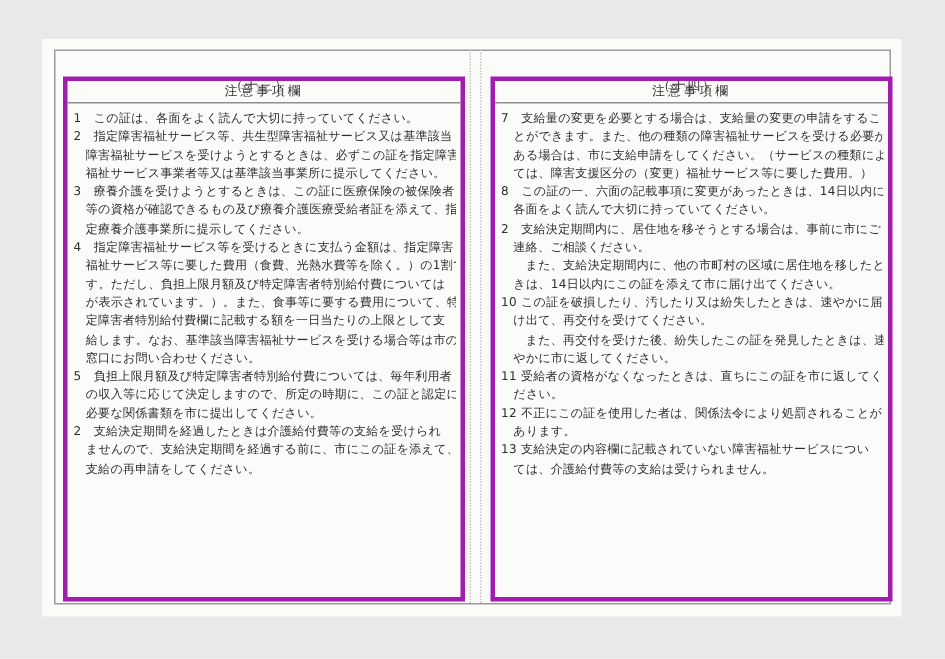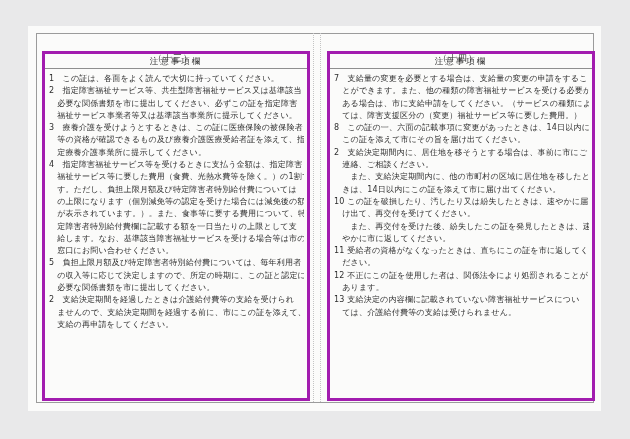--- a/index.html
+++ b/index.html
@@ -76,29 +76,28 @@
 
   <div class="page-num left">（十三）</div>
 
   <div class="page-num right">（十四）</div>
 
   <div class="page-box left">
     <div class="col-header">注意事項欄</div>
     <div class="col-body">
         <div class="tline">1　この証は、各面をよく読んで大切に持っていてください。</div>
         <div class="tline">2　指定障害福祉サービス等、共生型障害福祉サービス又は基準該当</div>
-        <div class="tline">　必要な関係書類を市に提出してください、必ずこの証を指定障害</div>
+        <div class="tline">　障害福祉サービスを受けようとするときは、必ずこの証を指定障害</div>
         <div class="tline">　福祉サービス事業者等又は基準該当事業所に提示してください。</div>
         <div class="tline">3　療養介護を受けようとするときは、この証に医療保険の被保険者</div>
         <div class="tline">　等の資格が確認できるもの及び療養介護医療受給者証を添えて、指</div>
         <div class="tline">　定療養介護事業所に提示してください。</div>
         <div class="tline">4　指定障害福祉サービス等を受けるときに支払う金額は、指定障害</div>
         <div class="tline">　福祉サービス等に要した費用（食費、光熱水費等を除く。）の1割で</div>
         <div class="tline">　す。ただし、負担上限月額及び特定障害者特別給付費については</div>
-        <div class="tline">　の上限になります（個別減免等の認定を受けた場合には減免後の額</div>
         <div class="tline">　が表示されています。）。また、食事等に要する費用について、特</div>
         <div class="tline">　定障害者特別給付費欄に記載する額を一日当たりの上限として支</div>
         <div class="tline">　給します。なお、基準該当障害福祉サービスを受ける場合等は市の</div>
         <div class="tline">　窓口にお問い合わせください。</div>
         <div class="tline">5　負担上限月額及び特定障害者特別給付費については、毎年利用者</div>
         <div class="tline">　の収入等に応じて決定しますので、所定の時期に、この証と認定に</div>
         <div class="tline">　必要な関係書類を市に提出してください。</div>
         <div class="tline">2　支給決定期間を経過したときは介護給付費等の支給を受けられ</div>
         <div class="tline">　ませんので、支給決定期間を経過する前に、市にこの証を添えて、</div>
         <div class="tline">　支給の再申請をしてください。</div>
@@ -106,21 +105,21 @@
   </div>
 
   <div class="page-box right">
     <div class="col-header">注意事項欄</div>
     <div class="col-body">
         <div class="tline">7　支給量の変更を必要とする場合は、支給量の変更の申請をするこ</div>
         <div class="tline">　とができます。また、他の種類の障害福祉サービスを受ける必要が</div>
         <div class="tline">　ある場合は、市に支給申請をしてください。（サービスの種類によっ</div>
         <div class="tline">　ては、障害支援区分の（変更）福祉サービス等に要した費用。）</div>
         <div class="tline">8　この証の一、六面の記載事項に変更があったときは、14日以内に</div>
-        <div class="tline">　この証を添えて市にその旨を届け出てください。</div>
+        <div class="tline">　各面をよく読んで大切に持っていてください。</div>
         <div class="tline">2　支給決定期間内に、居住地を移そうとする場合は、事前に市にご</div>
         <div class="tline">　連絡、ご相談ください。</div>
         <div class="tline">　　また、支給決定期間内に、他の市町村の区域に居住地を移したと</div>
         <div class="tline">　きは、14日以内にこの証を添えて市に届け出てください。</div>
         <div class="tline">10 この証を破損したり、汚したり又は紛失したときは、速やかに届</div>
         <div class="tline">　け出て、再交付を受けてください。</div>
         <div class="tline">　　また、再交付を受けた後、紛失したこの証を発見したときは、速</div>
         <div class="tline">　やかに市に返してください。</div>
         <div class="tline">11 受給者の資格がなくなったときは、直ちにこの証を市に返してく</div>
         <div class="tline">　ださい。</div>

